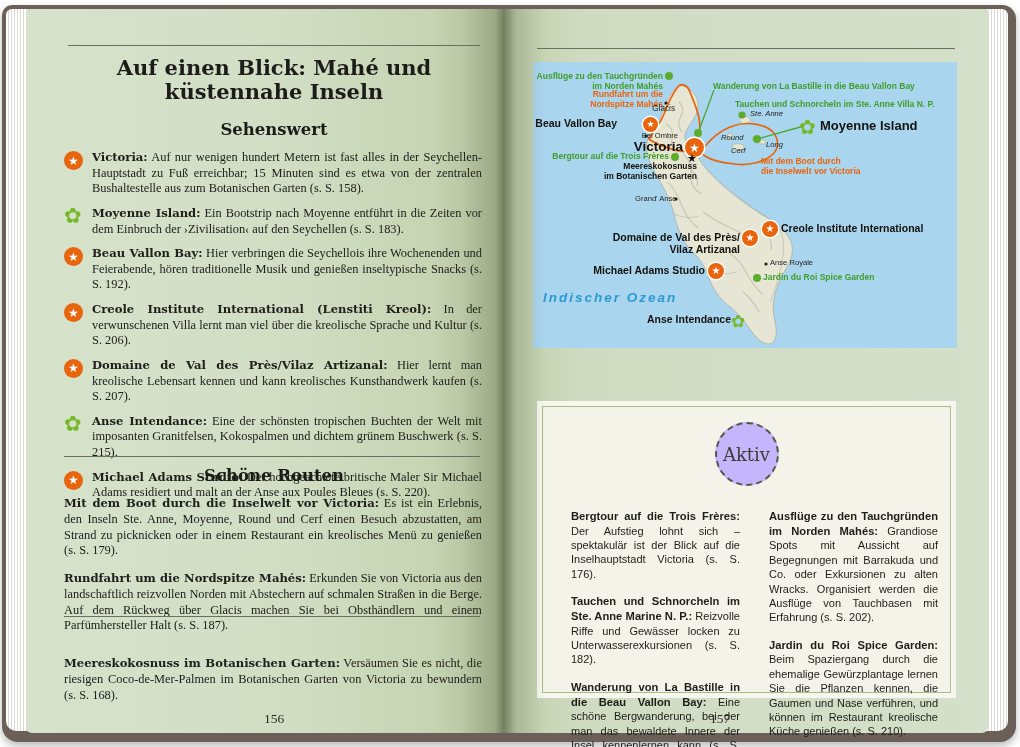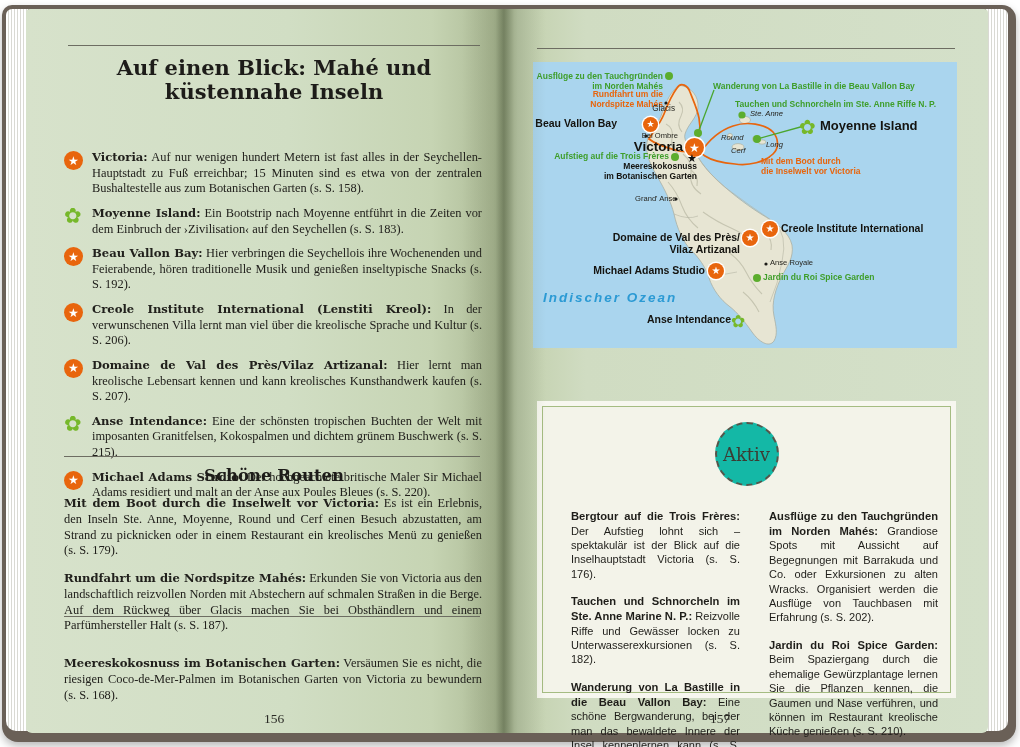--- a/index.html
+++ b/index.html
@@ -57,40 +57,41 @@
   .t-right{text-align:right;}
   .mstar{position:absolute;border-radius:50%;background:#e8650d;color:#fff;display:flex;align-items:center;
     justify-content:center;box-shadow:0 0 0 1.4px #ffffff;font-family:"DejaVu Sans",sans-serif;line-height:1;}
   .mclover{position:absolute;color:#76b82a;font-family:"DejaVu Sans",sans-serif;line-height:1;}
   .mblackstar{position:absolute;color:#111;font-size:11px;font-family:"DejaVu Sans",sans-serif;line-height:1;}
 
   
   .aktiv-outer{position:absolute;left:537px;top:401px;width:419px;height:297px;background:#f7f7ef;}
   .aktiv-inner{position:absolute;left:5px;top:5px;right:5px;bottom:5px;border:1px solid #a5bc82;background:#f3f3e9;}
   .badge{position:absolute;left:50%;top:15px;transform:translateX(-50%);width:60px;height:60px;border-radius:50%;
-    background:#14b8a6;border:2.5px dashed #55554a;display:flex;align-items:center;justify-content:center;
+    background:#c4b5fd;border:2.5px dashed #55554a;display:flex;align-items:center;justify-content:center;
     font-family:"DejaVu Serif",serif;font-size:18px;color:#3c3c33;}
   .ak-cols{position:absolute;left:12px;right:12px;top:102px;display:flex;gap:13px;}
   .ak-col{flex:1;}
   .ak-col p{margin:0 0 13px 16px;font-family:"Liberation Sans",sans-serif;font-size:11px;line-height:1.31;
     text-align:justify;color:#1e1d19;}
   .ak-col b{font-size:11.2px;}
 </style>
 </head>
 <body>
 
 <div class="screen">
   <div class="book"></div>
   <div class="stack stack-left"></div>
   <div class="stack stack-right"></div>
   <div class="page page-left" style="background:linear-gradient(to right,#d7e2cb 0%,#d1dec4 55%,#c6d4b3 85%,#aebc97 98%,#9fae89 100%);"></div>
   <div class="page page-right" style="background:linear-gradient(to right,#9fae89 0%,#bccaa9 3%,#c7d4b4 8%,#d0dcc2 17%,#d4e0c9 100%);"></div>
 
   <div class="rule" style="left:68px;top:45px;width:412px;"></div>
   <div class="lp-title">Auf einen Blick: Mahé und küstennahe Inseln</div>
+  <div class="lp-h2" style="top:120px;">Sehenswert</div>
 
   <div class="items">
     <div class="item">
       <span class="star-badge">★</span>
       <p><b>Victoria:</b> <span>Auf nur wenigen hundert Metern ist fast alles in der Seychellen-Hauptstadt zu Fuß erreichbar; 15 Minuten sind es etwa von der zentralen Bushaltestelle aus zum Botanischen Garten (s. S. 158).</span></p>
     </div>
     <div class="item">
       <span class="clover">✿</span>
       <p><b>Moyenne Island:</b> <span>Ein Bootstrip nach Moyenne entführt in die Zeiten vor dem Einbruch der ›Zivilisation‹ auf den Seychellen (s. S. 183).</span></p>
     </div>
@@ -198,30 +199,30 @@
     <div class="mlbl ml-green t-right" style="left:0;top:10px;width:130px;">
       <span>Ausflüge zu den Tauchgründen</span>
         <span>im Norden Mahés</span>
     </div>
     <div class="mlbl ml-orange t-right" style="left:0;top:28px;width:130px;">
       <span>Rundfahrt um die</span>
         <span>Nordspitze Mahés</span>
     </div>
     <div class="mlbl ml-sm t-right" style="left:0;top:42px;width:142px;font-size:8.2px;">Glacis</div>
     <div class="mlbl ml-green" style="left:180px;top:20px;">Wanderung von La Bastille in die Beau Vallon Bay</div>
-    <div class="mlbl ml-green" style="left:202px;top:38px;">Tauchen und Schnorcheln im Ste. Anne Riffe N. P.</div>
+    <div class="mlbl ml-green" style="left:202px;top:38px;">Tauchen und Schnorcheln im Ste. Anne Villa N. P.</div>
     <div class="mlbl ml-it" style="left:217px;top:48px;">Ste. Anne</div>
     <div class="mlbl ml-b t-right" style="left:0;top:56px;width:84px;">Beau Vallon Bay</div>
     <div class="mlbl ml-b-lg" style="left:287px;top:57px;">Moyenne Island</div>
     <div class="mlbl ml-sm t-right" style="left:0;top:70px;width:109px;padding-left:36px;">Bel Ombre</div>
     <div class="mlbl ml-b" style="left:0;top:77px;width:150px;text-align:right;font-size:13.5px;">Victoria</div>
     <div class="mlbl ml-it" style="left:188px;top:72px;">Round</div>
     <div class="mlbl ml-it" style="left:233px;top:79px;">Long</div>
     <div class="mlbl ml-it" style="left:198px;top:85px;">Cerf</div>
-    <div class="mlbl ml-green t-right" style="left:0;top:90px;width:136px;">Aufstieg auf die Trois Frères</div>
+    <div class="mlbl ml-green t-right" style="left:0;top:90px;width:136px;">Bergtour auf die Trois Frères</div>
     <div class="mlbl t-right" style="left:0;top:100px;width:164px;font-weight:bold;font-size:8.5px;color:#14130f;">
       <span>Meereskokosnuss</span>
         <span>im Botanischen Garten</span>
     </div>
     <div class="mlbl ml-orange" style="left:228px;top:95px;">
       <span>Mit dem Boot durch</span>
         <span>die Inselwelt vor Victoria</span>
     </div>
     <div class="mlbl ml-sm" style="left:102px;top:133px;">Grand' Anse</div>
     <div class="mlbl ml-b t-right" style="left:0;top:170px;width:207px;">

